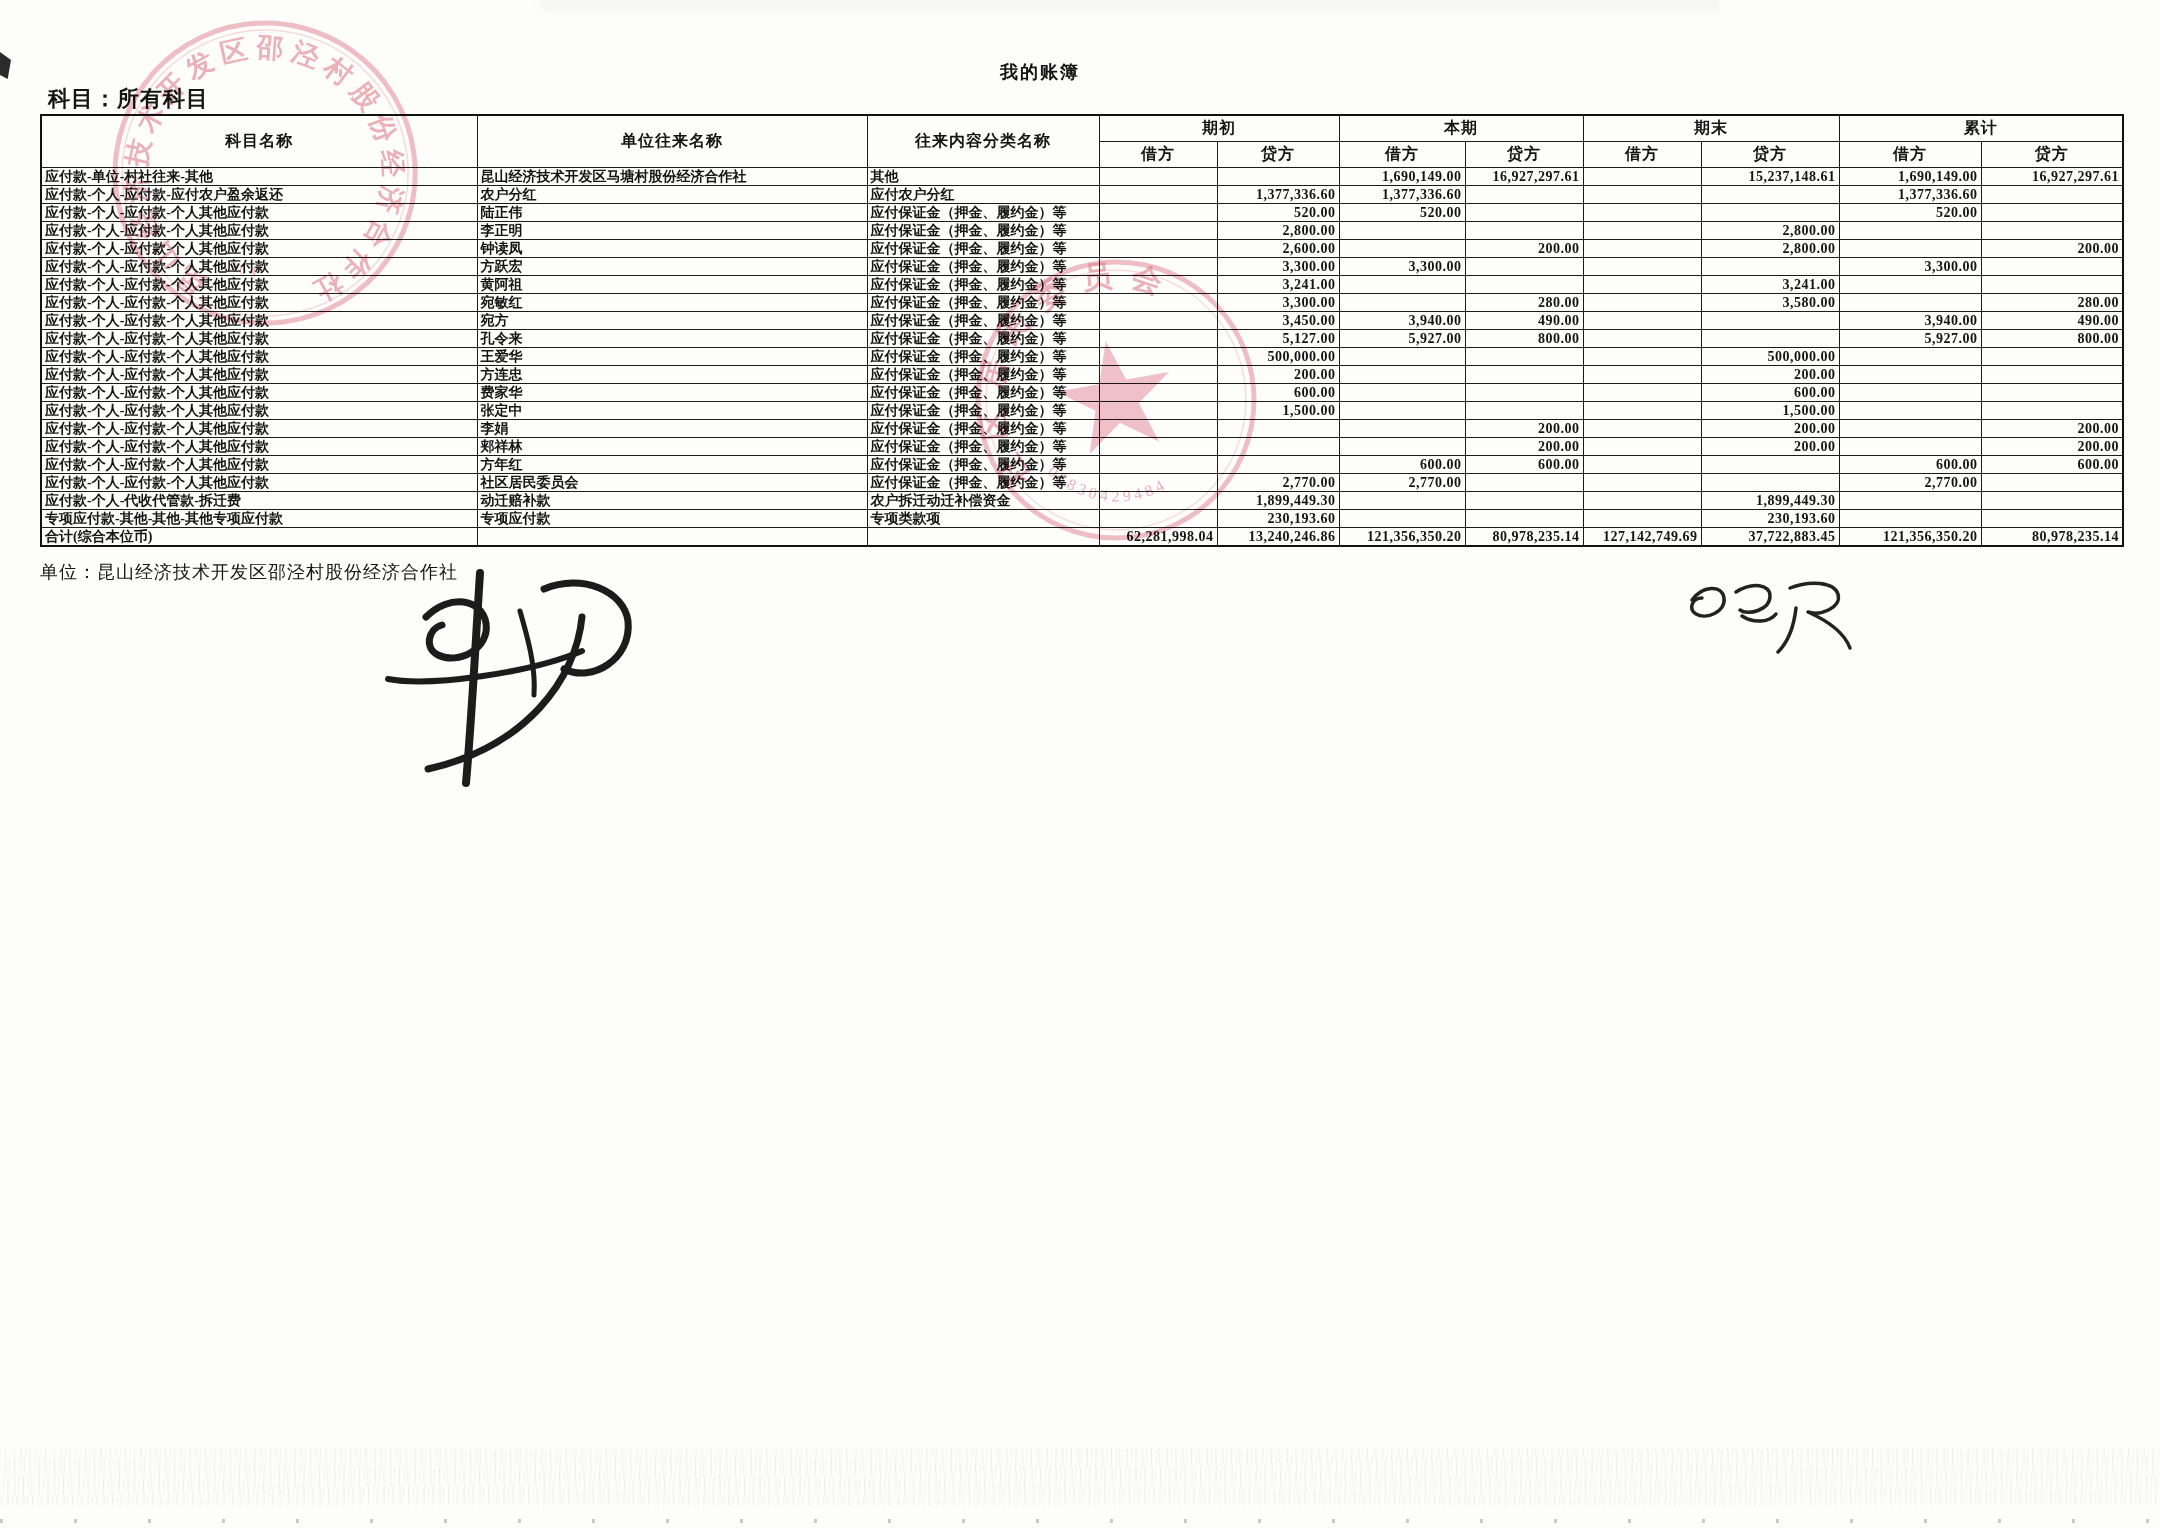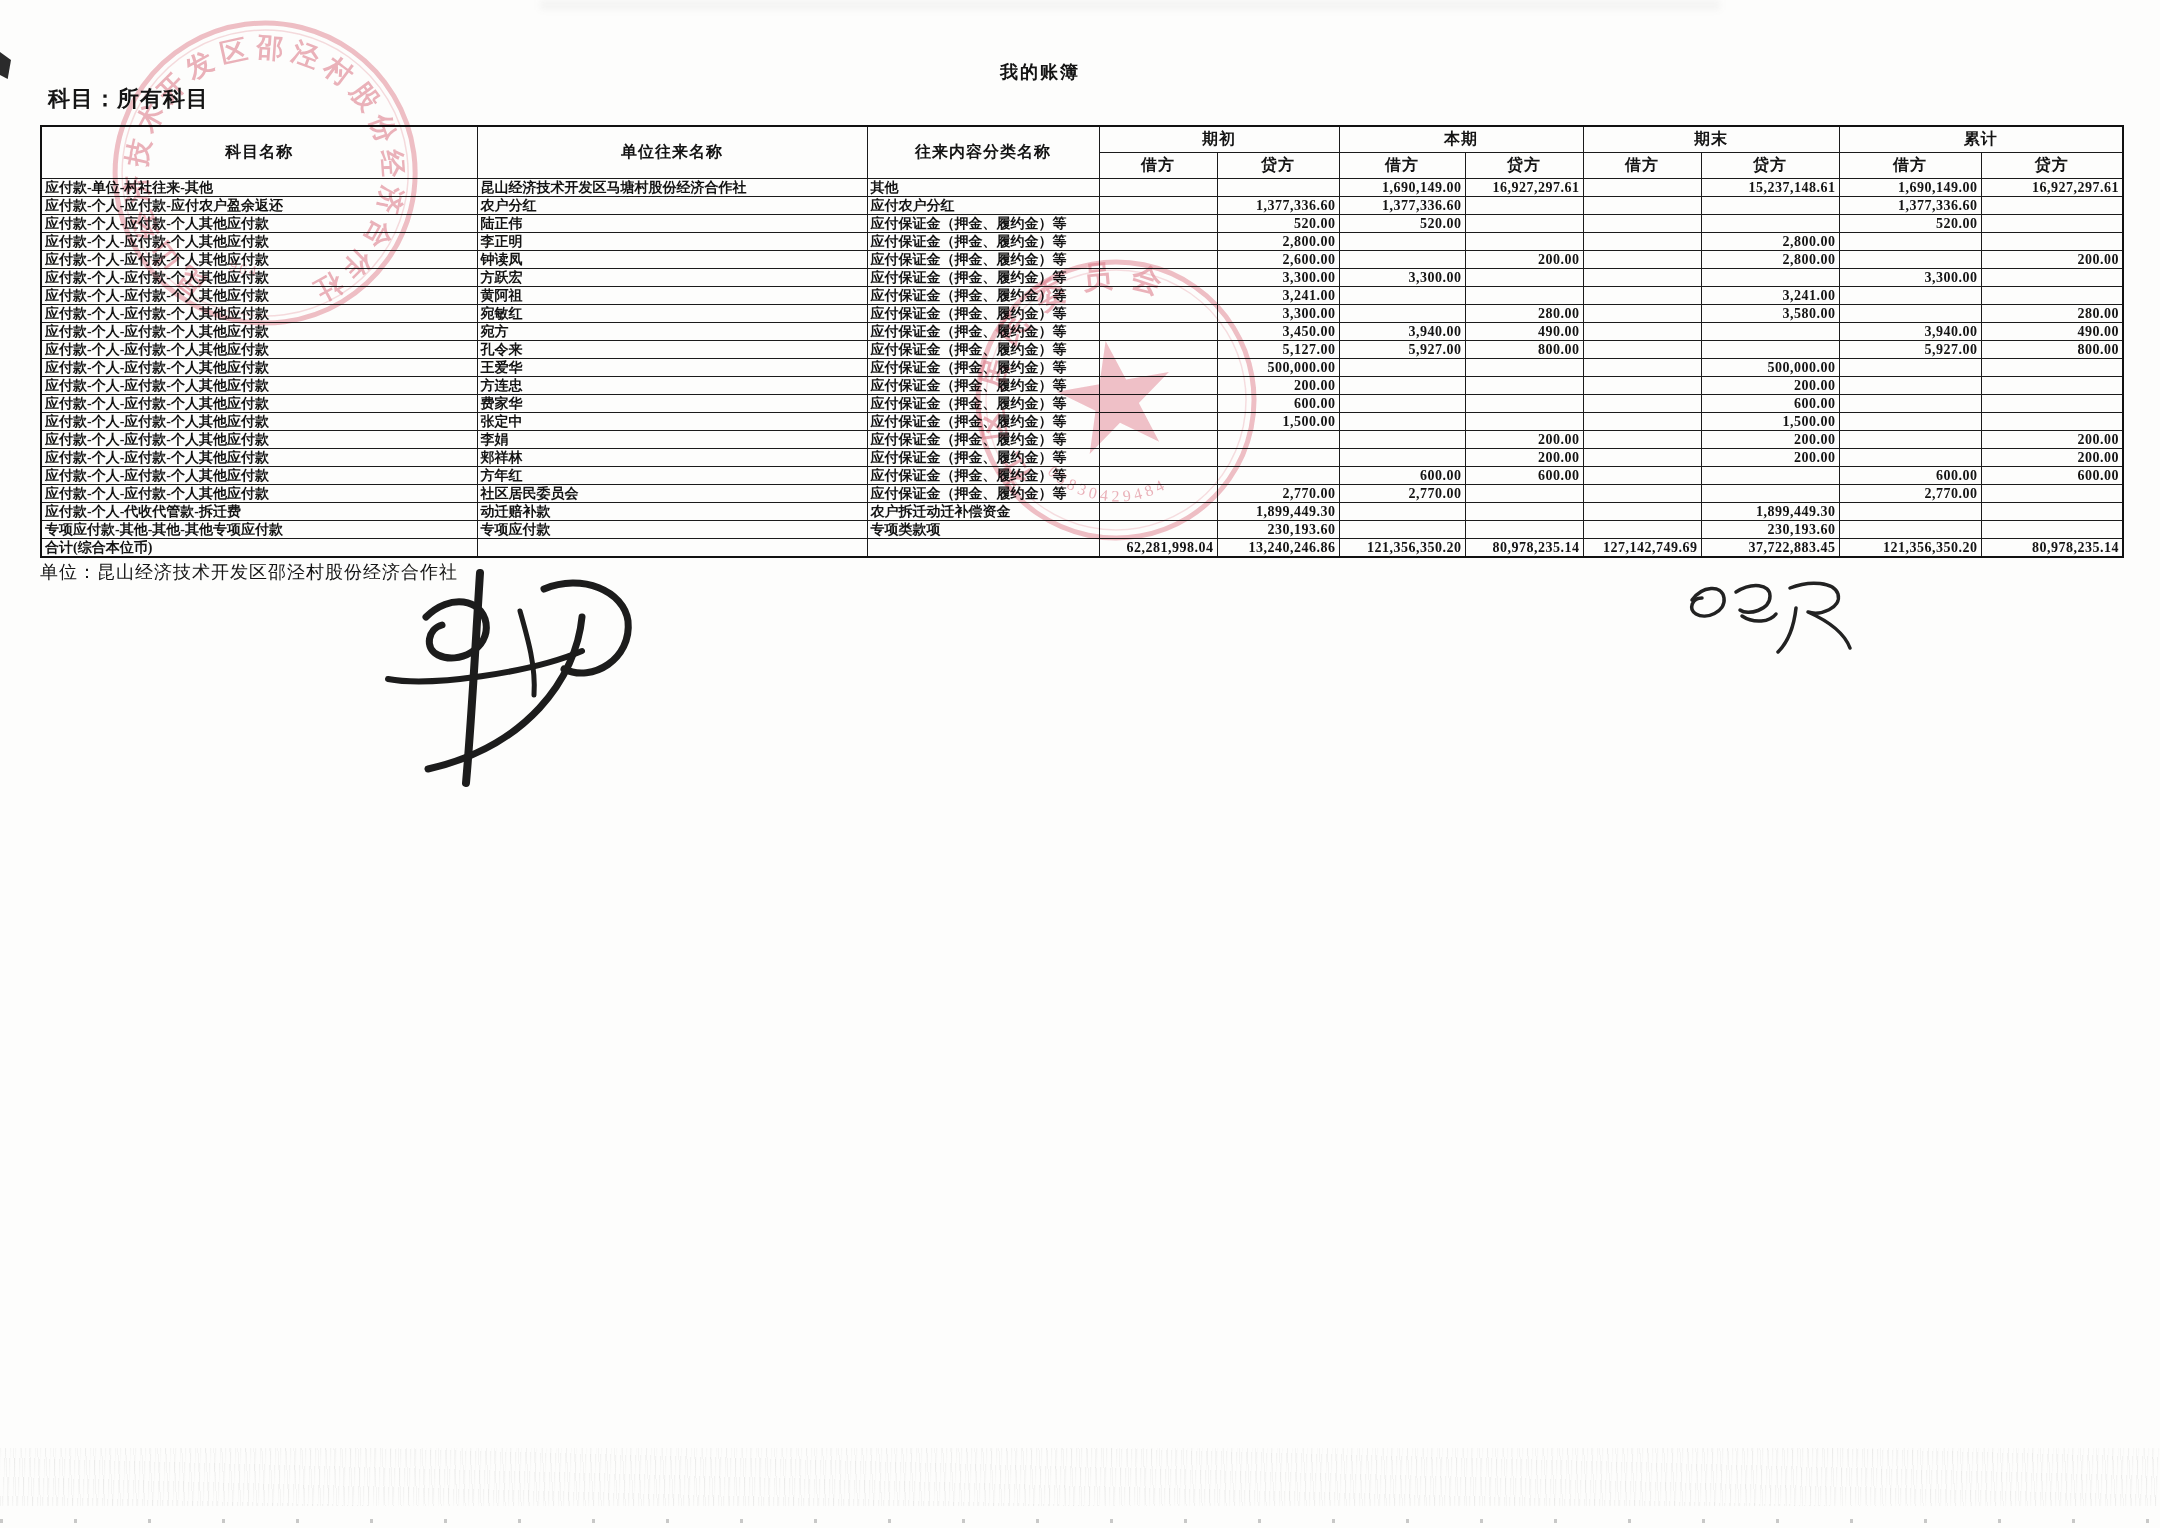--- a/index.html
+++ b/index.html
@@ -20,21 +20,21 @@
   table.ledger{
     position:absolute;left:40px;top:114px;
     border-collapse:collapse;table-layout:fixed;width:2082px;
     background:transparent;
   }
   table.ledger th,table.ledger td{
     border:1px solid #1b1b1b;
     overflow:hidden;white-space:nowrap;
     padding:0 3px;
   }
-  table.ledger{border:2px solid #111;margin-top:11px;}
+  table.ledger{border:2px solid #111;}
   table.ledger thead th{
     font-size:16px;font-weight:bold;text-align:center;
     height:25px;letter-spacing:1px;
   }
   table.ledger tbody td{
     height:17px;line-height:17px;font-size:14px;font-weight:600;
   }
   td.txt{text-align:left;}
   td.num{text-align:right;font-variant-numeric:tabular-nums;letter-spacing:0.5px;}
   tr[data-name="total-row"] td{font-weight:700;}

